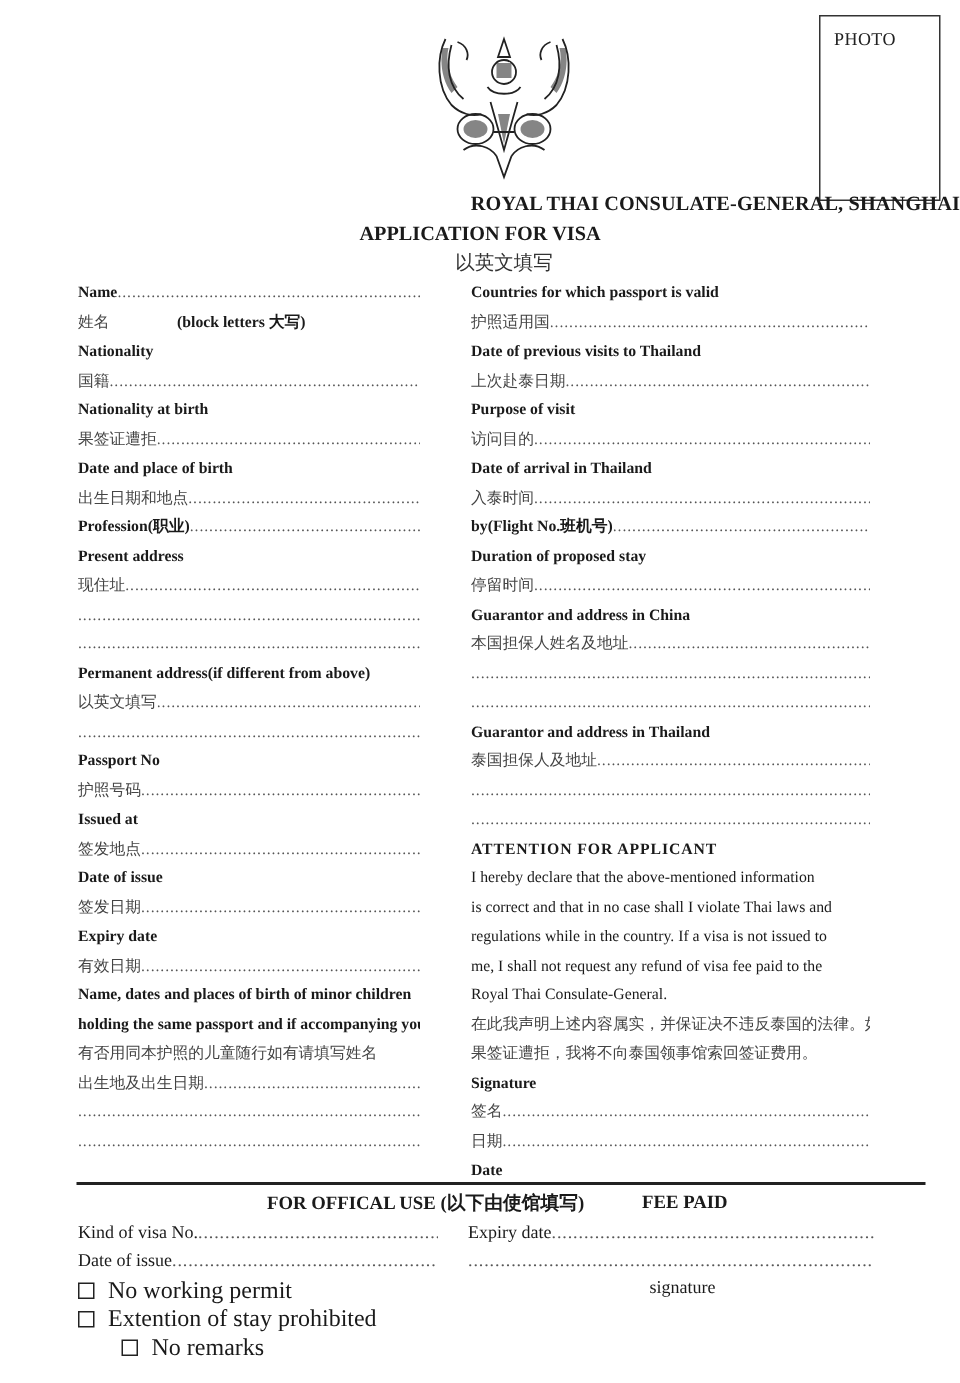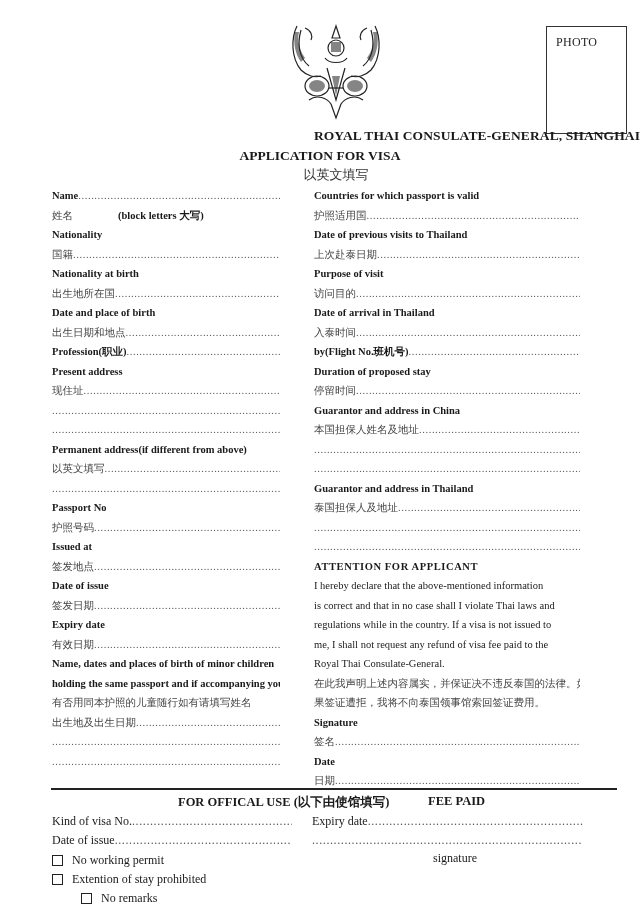--- a/index.html
+++ b/index.html
@@ -1,22 +1,21 @@
 <!DOCTYPE html>
 <html><head>
 <meta charset="utf-8">
 <style>
   * { box-sizing: border-box; margin: 0; padding: 0; }
   html, body { width: 640px; height: 922px; background: #ffffff; overflow: hidden; }
   body { position: relative; font-family: "Liberation Serif", "DejaVu Serif", serif; color: #1a1a1a; }
 
   .photo-box {
-    position: absolute; left: 546px; top: 10px; width: 81px; height: 108px;
+    position: absolute; left: 546px; top: 10px; width: 81px; height: 124px;
     border: 1.5px solid #333;
-    margin-top: 16px;
   }
   .photo-box span { position: absolute; left: 9px; top: 8px; font-size: 12px; letter-spacing: 0.3px; color: #222; }
 
   .emblem { position: absolute; left: 287px; top: 18px; width: 98px; height: 104px; }
 
   .title1 { position: absolute; left: 0; top: 128px; width: 640px; text-align: right; font-weight: bold; font-size: 13.5px; letter-spacing: 0.1px; }
   .title2 { position: absolute; left: 0; top: 148px; width: 640px; text-align: center; font-weight: bold; font-size: 13.5px; }
   .title3 { position: absolute; left: 16px; top: 166px; width: 640px; text-align: center; font-size: 13px; color: #333; }
 
   .col { position: absolute; top: 186px; }
@@ -34,21 +33,21 @@
   .divider { position: absolute; left: 51px; top: 788px; width: 566px; height: 2px; background: #222; }
 
   .official-title { position: absolute; top: 794px; left: 0; width: 640px; font-weight: bold; font-size: 12.5px; }
   .official-title .t1 { position: absolute; left: 178px; }
   .official-title .t2 { position: absolute; left: 428px; }
 
   .orow { position: absolute; font-size: 12px; white-space: nowrap; overflow: hidden; display: flex; height: 19px; line-height: 19px; }
   .orow .dots { flex: 1 1 auto; overflow: hidden; color: #555; letter-spacing: 0.6px; }
   .orow .dots::after { content: "..................................................................................................................."; }
 
-  .check { position: absolute; left: 52px; display: flex; align-items: center; font-size: 12px; height: 19px; }
+  .check { position: absolute; left: 52px; display: flex; align-items: center; font-size: 16px; height: 19px; }
   .check .box { width: 11px; height: 11px; border: 1.3px solid #222; margin-right: 9px; background: #fff; }
   .sig-label { position: absolute; left: 433px; top: 851px; font-size: 12px; }
 </style>
 </head>
 <body>
 
 <div class="photo-box">
   <span>PHOTO</span>
 </div>
 
@@ -96,21 +95,21 @@
       <span class="lbl">Nationality</span>
     </div>
     <div class="row cn">
       <span class="lbl">国籍</span>
       <span class="dots"></span>
     </div>
     <div class="row bold-lbl">
       <span class="lbl">Nationality at birth</span>
     </div>
     <div class="row cn">
-      <span class="lbl">出生地所在国</span>
+      <span class="lbl">果签证遭拒</span>
       <span class="dots"></span>
     </div>
     <div class="row bold-lbl">
       <span class="lbl">Date and place of birth</span>
     </div>
     <div class="row cn">
       <span class="lbl">出生日期和地点</span>
       <span class="dots"></span>
     </div>
     <div class="row bold-lbl">
@@ -287,26 +286,26 @@
     <div class="row cn">
       <span class="lbl">果签证遭拒，我将不向泰国领事馆索回签证费用。</span>
     </div>
     <div class="row bold-lbl">
       <span class="lbl">Signature</span>
     </div>
     <div class="row cn">
       <span class="lbl">签名</span>
       <span class="dots"></span>
     </div>
+    <div class="row cn">
+      <span class="lbl">日期</span>
+      <span class="dots"></span>
+    </div>
     <div class="row bold-lbl">
       <span class="lbl">Date</span>
-    </div>
-    <div class="row cn">
-      <span class="lbl">日期</span>
-      <span class="dots"></span>
     </div>
   </div>
 
 <div class="divider"></div>
 
 <div class="official-title">
   <span class="t1">FOR OFFICAL USE (以下由使馆填写)</span>
   <span class="t2">FEE PAID</span>
 </div>
 

